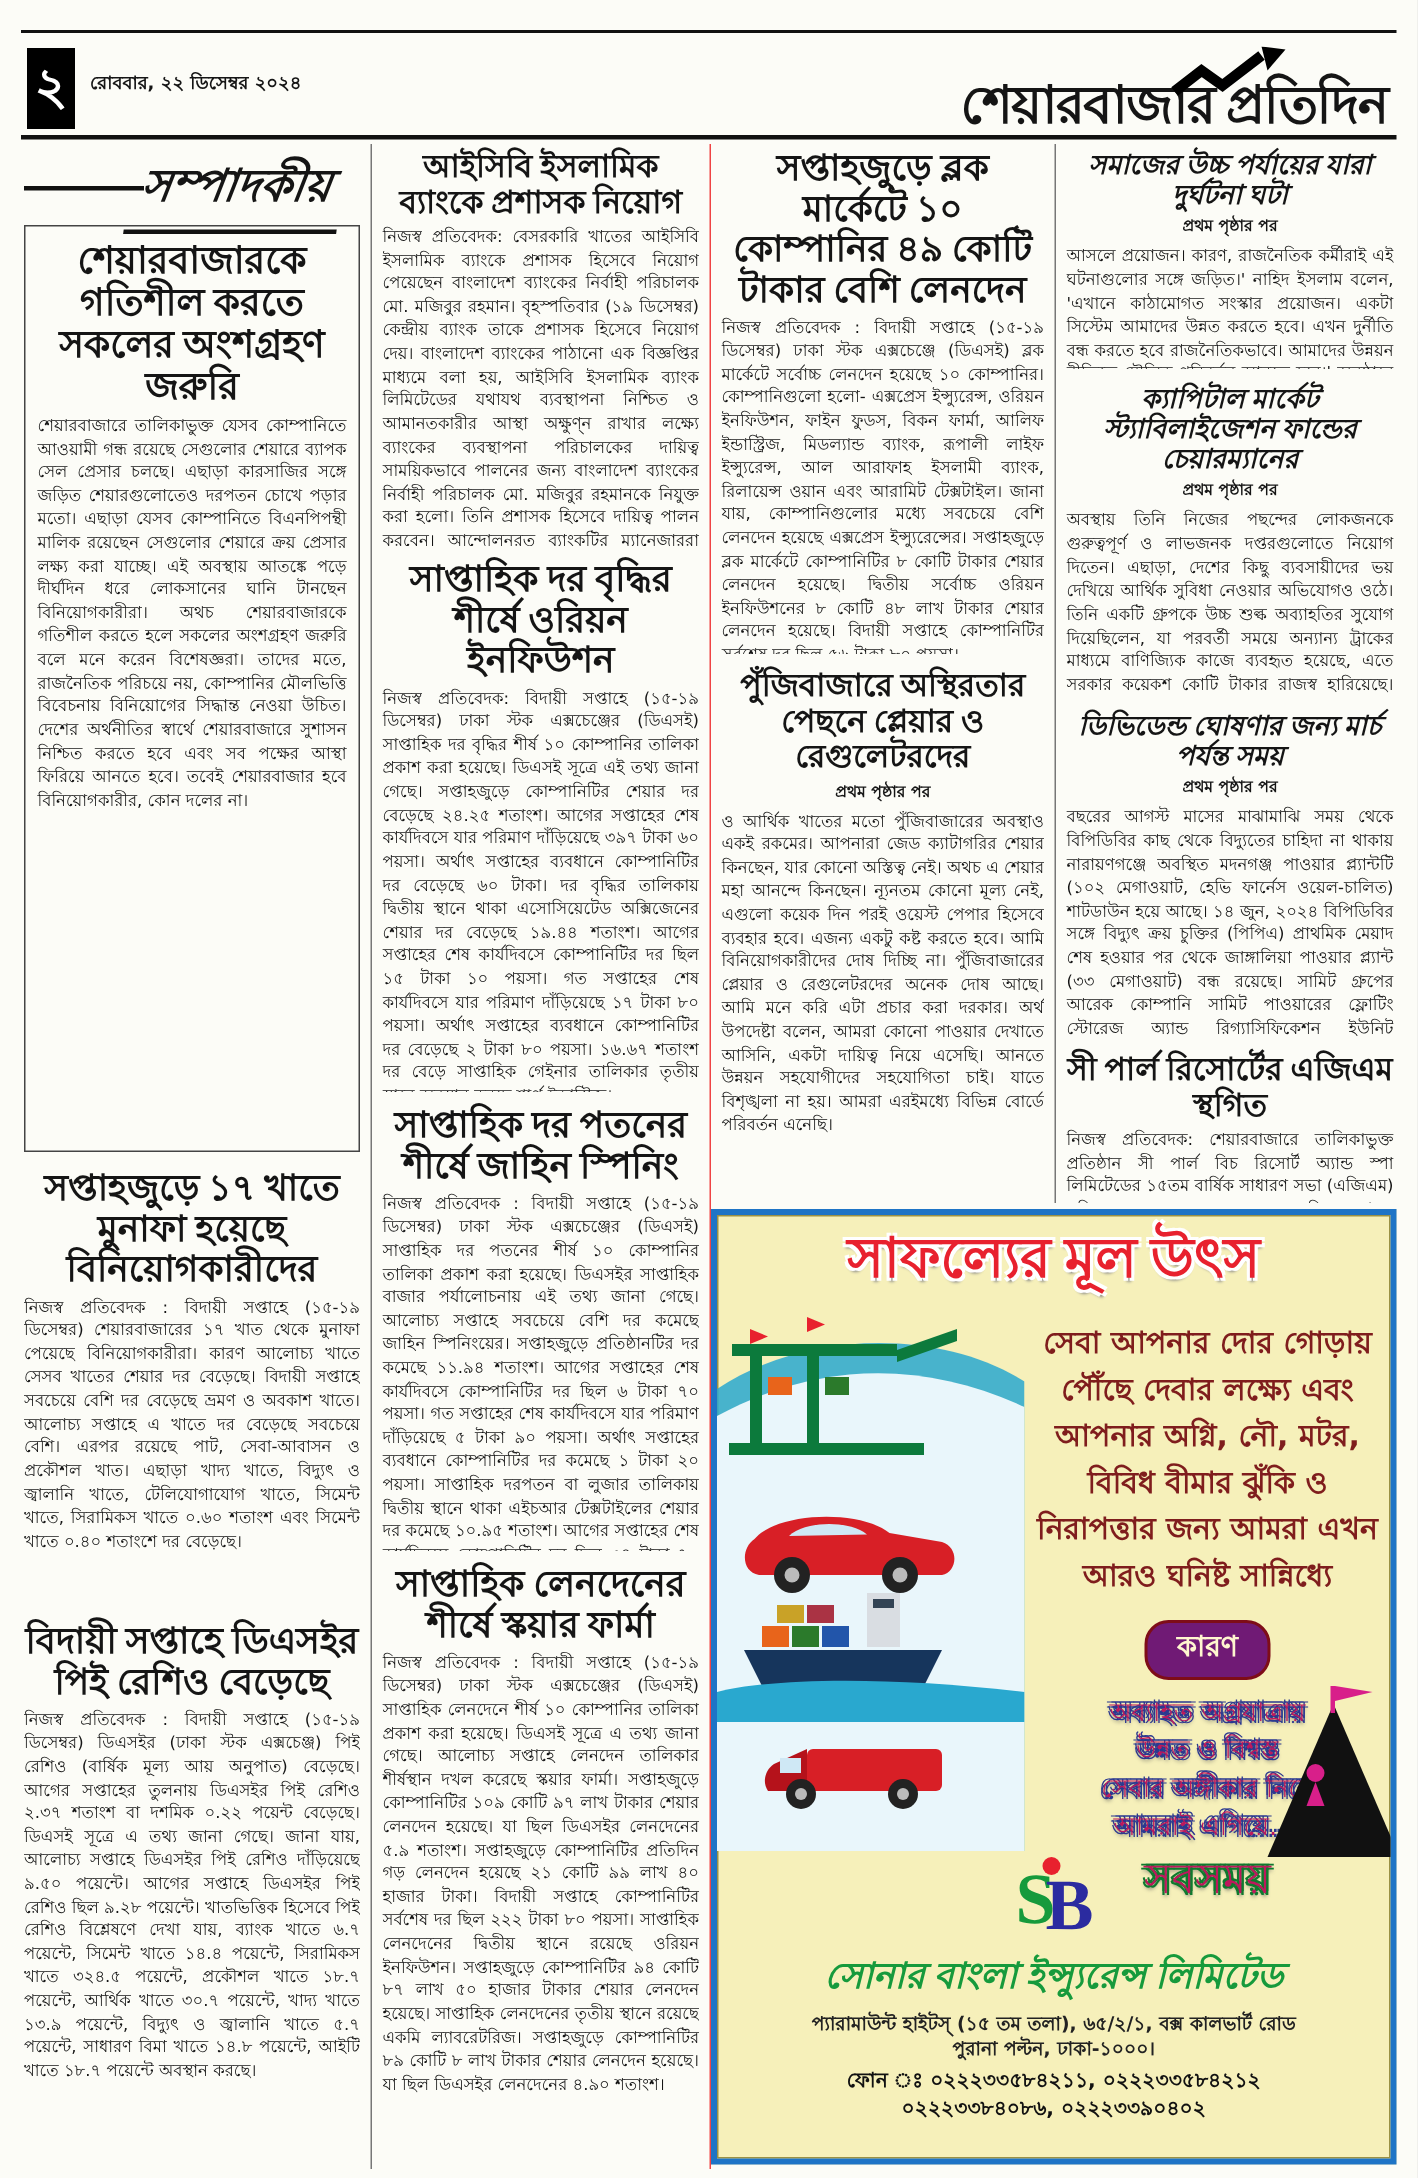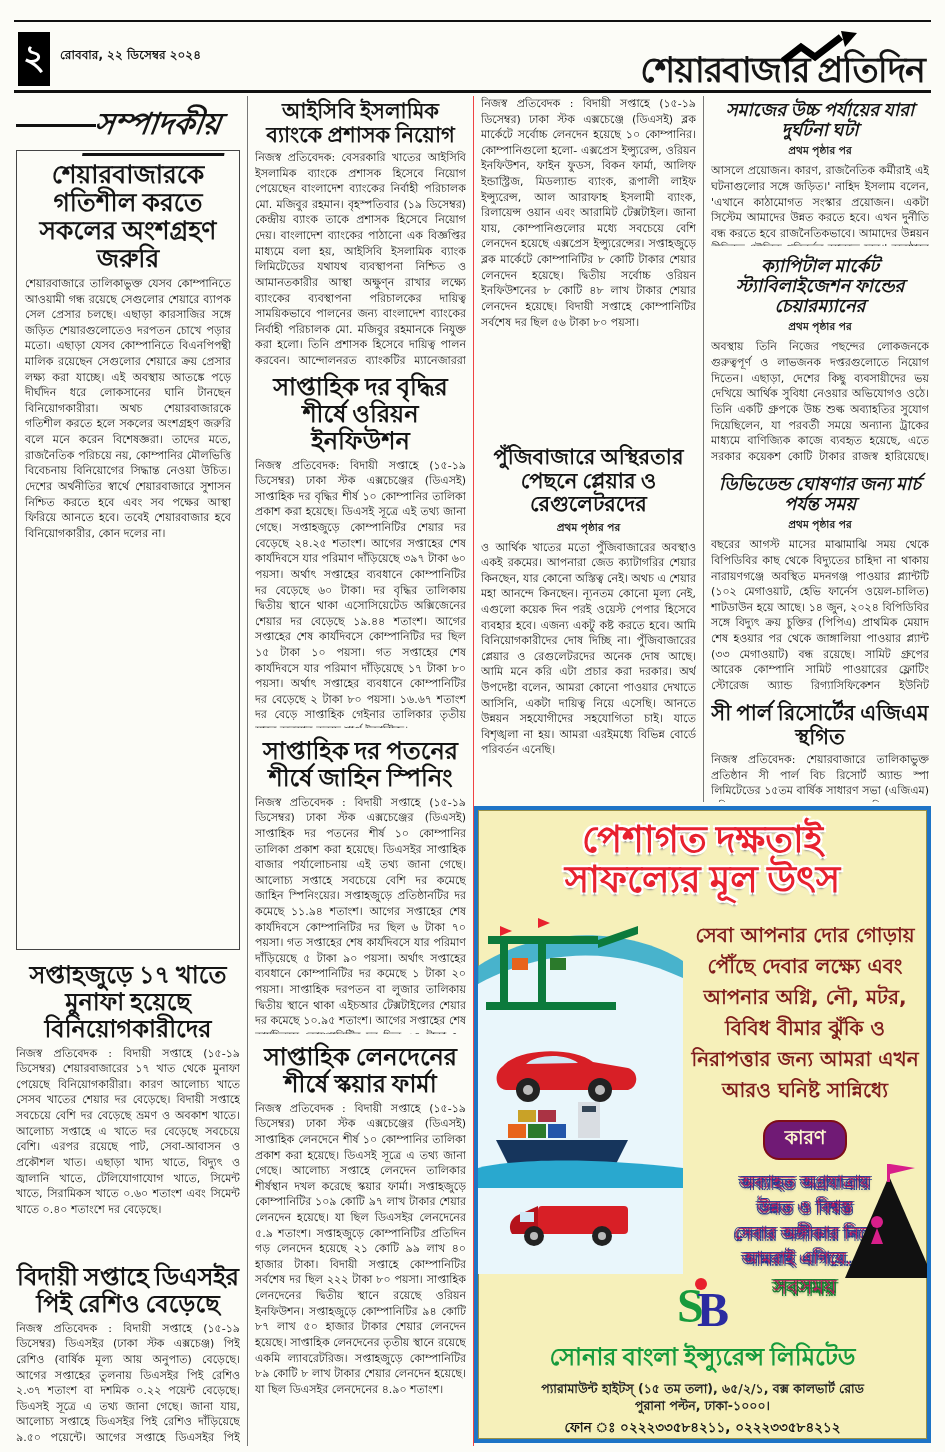--- a/index.html
+++ b/index.html
@@ -37,21 +37,21 @@
   .h-lg { font-size:21px; }
   .h-md { font-size:18px;font-style:italic; }
   .continued { text-align:center; font-size:10.5px; font-weight:bold; margin-bottom:3px; }
   .body-text { font-size:11px; line-height:1.42; text-align:justify; }
   .article { overflow:hidden; margin-bottom:6px; }
 
   
   .ed-label-box { height:52px; position:relative; margin-top:2px; }
   .ed-line { position:absolute; left:0; top:26px; width:80px; height:3px; background:#111; }
   .ed-script { position:absolute; left:70px; top:2px; font-size:30px; font-weight:bold; font-style:italic; transform:skewX(-8deg); font-family:"Liberation Serif",serif; border-bottom:3px solid #111; padding:0 8px 2px; }
-  .ed-box { border:1px solid #444; padding:6px 8px; height:800px; overflow:hidden; margin-bottom:8px; }
+  .ed-box { border:1px solid #444; padding:6px 8px; height:618px; overflow:hidden; margin-bottom:8px; }
   .ed-title { font-size:25px; }
 
   
   .ad {
     margin-top:4px; height:637px; background:#f6f0ba;
     border:4px solid #1e74c6; box-shadow:inset 0 0 0 1px #9a9145; position:relative; overflow:hidden;
   }
   .ad-title { text-align:center; margin-top:10px; line-height:1.08; }
   .ad-title div {
     font-size:37px; font-weight:bold; color:#e8212e; font-family:"Liberation Serif",serif;
@@ -60,25 +60,25 @@
   .ad-middle { display:flex; margin-top:6px; height:368px; }
   .ad-illus { width:205px; position:relative; }
   .ad-text { width:244px; text-align:center; position:relative; }
   .ad-message { font-size:20px; font-weight:bold; color:#7f1d1d; line-height:1.55; margin-top:14px; }
   .because-badge {
     display:inline-block; margin-top:14px; background:#701a75; color:#fff6cf; font-size:19px; font-weight:bold;
     padding:1px 20px 3px; border-radius:16px; border:2px solid #7e0d18;
   }
   .slogan { margin-top:10px; line-height:1.5; }
   .slogan div { font-size:17px; font-weight:normal; color:#be185d; text-shadow:-1.5px -1.5px 0 #2b3990,1.5px -1.5px 0 #2b3990,-1.5px 1.5px 0 #2b3990,1.5px 1.5px 0 #2b3990,0 2px 3px #555; }
-  .slogan .always { font-size:21px; text-shadow:-1.5px -1.5px 0 #0f7a2e,1.5px -1.5px 0 #0f7a2e,-1.5px 1.5px 0 #0f7a2e,1.5px 1.5px 0 #0f7a2e,0 2px 3px #555; }
+  .slogan .always { font-size:28px; text-shadow:-1.5px -1.5px 0 #0f7a2e,1.5px -1.5px 0 #0f7a2e,-1.5px 1.5px 0 #0f7a2e,1.5px 1.5px 0 #0f7a2e,0 2px 3px #555; }
   .mountain { position:absolute; right:-6px; bottom:-4px; }
   .ad-bottom { text-align:center; margin-top:2px; }
   .sb-logo { height:56px; }
-  .ad-company { font-size:24px; font-weight:bold; color:#169a3c; font-family:"Liberation Serif",serif; margin-top:2px; }
+  .ad-company { font-size:24px; font-weight:bold; color:#169a3c; font-family:"Liberation Serif",serif; margin-top:2px;font-style:italic; }
   .ad-address { font-size:12.5px; font-weight:bold; color:#222; line-height:1.35; margin-top:3px; }
   .ad-phones { font-size:13.5px; font-weight:bold; color:#111; line-height:1.4; margin-top:3px; }
 </style>
 </head>
 <body>
 
 <div class="page">
 
   <div class="toprule"></div>
 
@@ -135,20 +135,21 @@
         <div class="headline h-xl">সাপ্তাহিক লেনদেনের শীর্ষে স্কয়ার ফার্মা</div>
         <div class="body-text">নিজস্ব প্রতিবেদক : বিদায়ী সপ্তাহে (১৫-১৯ ডিসেম্বর) ঢাকা স্টক এক্সচেঞ্জের (ডিএসই) সাপ্তাহিক লেনদেনে শীর্ষ ১০ কোম্পানির তালিকা প্রকাশ করা হয়েছে। ডিএসই সূত্রে এ তথ্য জানা গেছে। আলোচ্য সপ্তাহে লেনদেন তালিকার শীর্ষস্থান দখল করেছে স্কয়ার ফার্মা। সপ্তাহজুড়ে কোম্পানিটির ১০৯ কোটি ৯৭ লাখ টাকার শেয়ার লেনদেন হয়েছে। যা ছিল ডিএসইর লেনদেনের ৫.৯ শতাংশ। সপ্তাহজুড়ে কোম্পানিটির প্রতিদিন গড় লেনদেন হয়েছে ২১ কোটি ৯৯ লাখ ৪০ হাজার টাকা। বিদায়ী সপ্তাহে কোম্পানিটির সর্বশেষ দর ছিল ২২২ টাকা ৮০ পয়সা। সাপ্তাহিক লেনদেনের দ্বিতীয় স্থানে রয়েছে ওরিয়ন ইনফিউশন। সপ্তাহজুড়ে কোম্পানিটির ৯৪ কোটি ৮৭ লাখ ৫০ হাজার টাকার শেয়ার লেনদেন হয়েছে। সাপ্তাহিক লেনদেনের তৃতীয় স্থানে রয়েছে একমি ল্যাবরেটরিজ। সপ্তাহজুড়ে কোম্পানিটির ৮৯ কোটি ৮ লাখ টাকার শেয়ার লেনদেন হয়েছে। যা ছিল ডিএসইর লেনদেনের ৪.৯০ শতাংশ।</div>
       </div>
     </div>
 
     <div class="rightwrap">
       <div class="rightcols">
 
         <div class="col col3">
           <div class="article" style="height:340px">
+            <div class="headline h-xl">সপ্তাহজুড়ে ব্লক মার্কেটে ১০ কোম্পানির ৪৯ কোটি টাকার বেশি লেনদেন</div>
             <div class="body-text">নিজস্ব প্রতিবেদক : বিদায়ী সপ্তাহে (১৫-১৯ ডিসেম্বর) ঢাকা স্টক এক্সচেঞ্জে (ডিএসই) ব্লক মার্কেটে সর্বোচ্চ লেনদেন হয়েছে ১০ কোম্পানির। কোম্পানিগুলো হলো- এক্সপ্রেস ইন্স্যুরেন্স, ওরিয়ন ইনফিউশন, ফাইন ফুডস, বিকন ফার্মা, আলিফ ইন্ডাস্ট্রিজ, মিডল্যান্ড ব্যাংক, রূপালী লাইফ ইন্স্যুরেন্স, আল আরাফাহ ইসলামী ব্যাংক, রিলায়েন্স ওয়ান এবং আরামিট টেক্সটাইল। জানা যায়, কোম্পানিগুলোর মধ্যে সবচেয়ে বেশি লেনদেন হয়েছে এক্সপ্রেস ইন্স্যুরেন্সের। সপ্তাহজুড়ে ব্লক মার্কেটে কোম্পানিটির ৮ কোটি টাকার শেয়ার লেনদেন হয়েছে। দ্বিতীয় সর্বোচ্চ ওরিয়ন ইনফিউশনের ৮ কোটি ৪৮ লাখ টাকার শেয়ার লেনদেন হয়েছে। বিদায়ী সপ্তাহে কোম্পানিটির সর্বশেষ দর ছিল ৫৬ টাকা ৮০ পয়সা।</div>
           </div>
           <div class="article" style="height:356px">
             <div class="headline h-lg">পুঁজিবাজারে অস্থিরতার পেছনে প্লেয়ার ও রেগুলেটরদের</div>
             <div class="continued">প্রথম পৃষ্ঠার পর</div>
             <div class="body-text">ও আর্থিক খাতের মতো পুঁজিবাজারের অবস্থাও একই রকমের। আপনারা জেড ক্যাটাগরির শেয়ার কিনছেন, যার কোনো অস্তিত্ব নেই। অথচ এ শেয়ার মহা আনন্দে কিনছেন। ন্যূনতম কোনো মূল্য নেই, এগুলো কয়েক দিন পরই ওয়েস্ট পেপার হিসেবে ব্যবহার হবে। এজন্য একটু কষ্ট করতে হবে। আমি বিনিয়োগকারীদের দোষ দিচ্ছি না। পুঁজিবাজারের প্লেয়ার ও রেগুলেটরদের অনেক দোষ আছে। আমি মনে করি এটা প্রচার করা দরকার। অর্থ উপদেষ্টা বলেন, আমরা কোনো পাওয়ার দেখাতে আসিনি, একটা দায়িত্ব নিয়ে এসেছি। আনতে উন্নয়ন সহযোগীদের সহযোগিতা চাই। যাতে বিশৃঙ্খলা না হয়। আমরা এরইমধ্যে বিভিন্ন বোর্ডে পরিবর্তন এনেছি।</div>
           </div>
         </div>
 
         <div class="col col4">
@@ -169,21 +170,20 @@
           </div>
           <div class="article" style="height:108px">
             <div class="headline h-lg">সী পার্ল রিসোর্টের এজিএম স্থগিত</div>
             <div class="body-text">নিজস্ব প্রতিবেদক: শেয়ারবাজারে তালিকাভুক্ত প্রতিষ্ঠান সী পার্ল বিচ রিসোর্ট অ্যান্ড স্পা লিমিটেডের ১৫তম বার্ষিক সাধারণ সভা (এজিএম) স্থগিত করা হয়েছে। গত বৃহস্পতিবার (১৯ ডিসেম্বর) স্টক এক্সচেঞ্জের মাধ্যমে কোম্পানিটি জানিয়েছে, আগামী ২৮ ডিসেম্বর সকাল ১১টায় কোম্পানিটির ১৫তম বার্ষিক সাধারণ সভা অনুষ্ঠিত হওয়ার কথা ছিল। কিন্তু অনিবার্য কারণবশত এই এজিএম স্থগিত করা হয়েছে। এর আগে কোম্পানিটি আরও একবার এজিএম স্থগিত করেছে। এই নিয়ে টানা দুবার কোম্পানিটির এজিএম স্থগিত করা হলো। এজিএমের নতুন সময় ও তারিখ পরবর্তীতে জানাবে বলে স্টক এক্সচেঞ্জের মাধ্যমে জানিয়েছে কোম্পানিটি।</div>
           </div>
         </div>
       </div>
 
       <div class="ad">
         <div class="ad-title">
-          <div>পেশাগত দক্ষতাই</div>
           <div>সাফল্যের মূল উৎস</div>
         </div>
         <div class="ad-middle">
           <div class="ad-illus">
             <svg width="205" height="368" viewBox="0 0 205 368">
 
               <path d="M0,60 C60,20 150,20 205,55 L205,368 L0,368 Z" fill="#29a8cf" opacity="0.85"></path>
               <path d="M0,78 C70,40 140,42 205,72 L205,368 L0,368 Z" fill="#e9f6fb"></path>
 
               <g>

